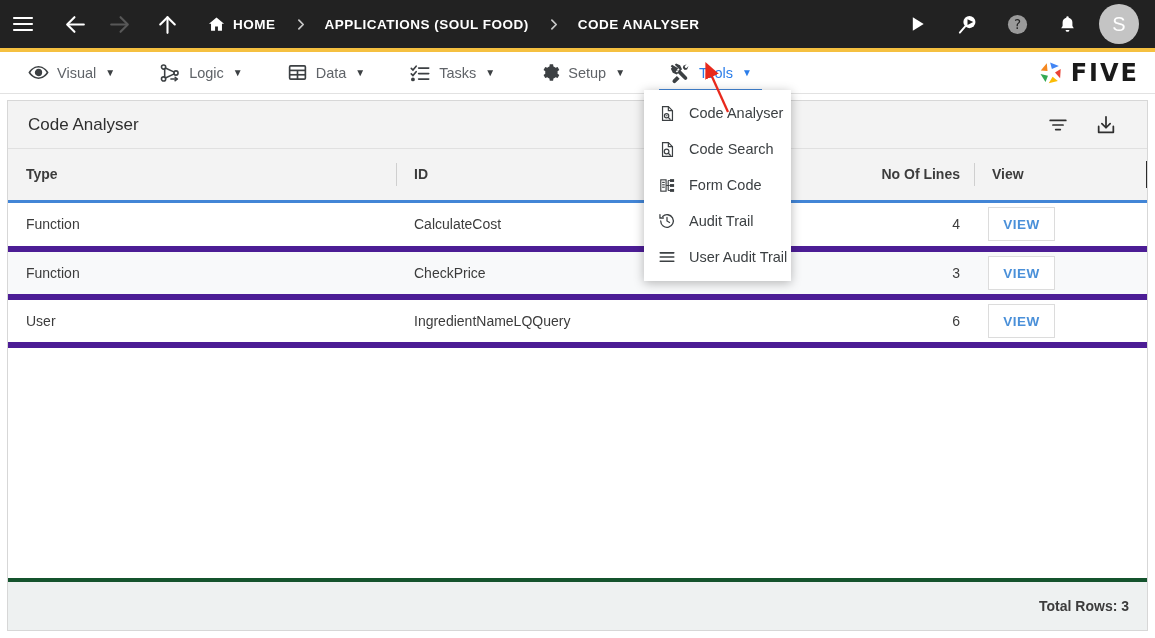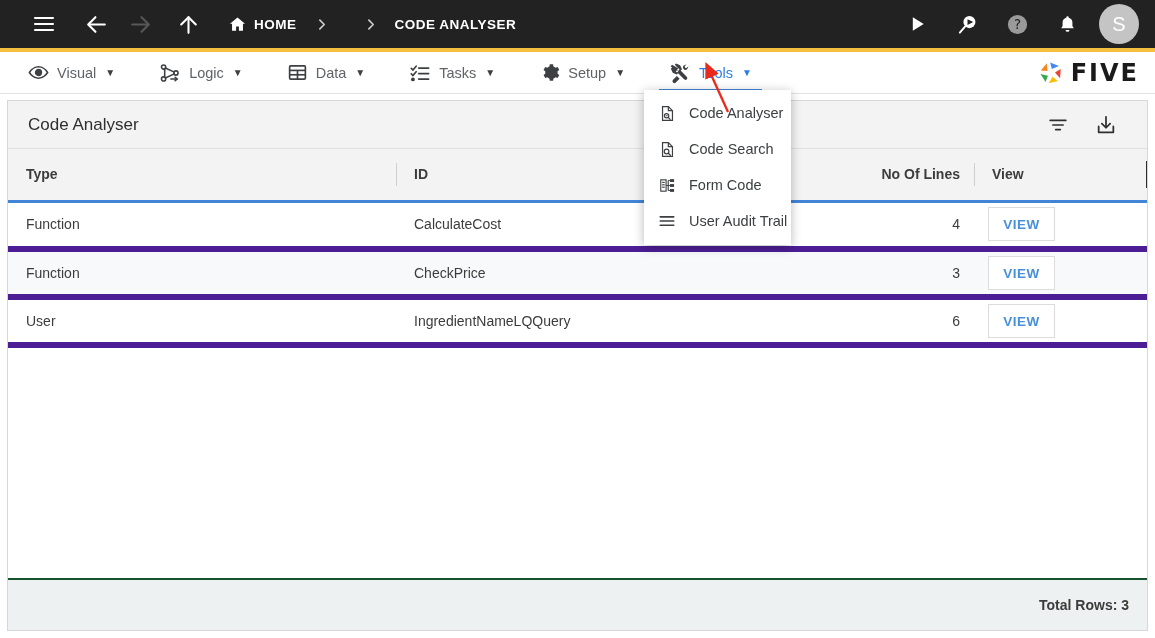--- a/index.html
+++ b/index.html
@@ -15,21 +15,21 @@
     background: #ffffff;
     display: flex; flex-direction: column;
   }
 
   
   .topbar {
     height: 48px;
     background: #222222;
     display: flex; align-items: center;
     flex: 0 0 48px;
-    padding-left: 26px;
+    padding-left: 5px;
     position: relative;
   }
   .topbar-accent {
     height: 4px; background: #F5C040; flex: 0 0 4px;
   }
   .tb-icon {
     width: 36px; height: 36px;
     display: flex; align-items: center; justify-content: center;
     color: #ffffff; flex: 0 0 auto;
   }
@@ -212,21 +212,21 @@
     color: #4a90d9;
     font-size: 13.5px; font-weight: bold; letter-spacing: .5px;
     cursor: pointer;
     font-family: "Liberation Sans", sans-serif;
   }
   .table-body-fill { flex: 1 1 auto; background: #ffffff; }
 
   .panel-footer {
     flex: 0 0 52px; height: 52px;
     background: #eef1f1;
-    border-top: 2px solid #14532d;
+    border-top: 4px solid #14532d;
     display: flex; align-items: center; justify-content: flex-end;
     padding-right: 18px;
   }
   .footer-text {
     font-size: 14px; font-weight: bold; color: #3c3c3c;
   }
 
   
   .red-arrow {
     position: absolute; left: 686px; top: 60px;
@@ -278,20 +278,21 @@
       </span>
       <span class="crumb home-label">HOME</span>
     </div>
 
     <span class="crumb-sep">
       <svg width="13" height="13" viewBox="0 0 24 24" fill="none" stroke="currentColor" stroke-width="3.2" stroke-linecap="round" stroke-linejoin="round">
           <polyline points="9,4 17,12 9,20"></polyline>
         </svg>
     </span>
 
+    <span class="crumb">APPLICATIONS (SOUL FOOD)</span>
 
     <span class="crumb-sep">
       <svg width="13" height="13" viewBox="0 0 24 24" fill="none" stroke="currentColor" stroke-width="3.2" stroke-linecap="round" stroke-linejoin="round">
           <polyline points="9,4 17,12 9,20"></polyline>
         </svg>
     </span>
 
     <span class="crumb">CODE ANALYSER</span>
 
     <div class="topbar-right">
@@ -466,20 +467,30 @@
             <line x1="4.4" y1="14.4" x2="8.1" y2="14.4"></line>
           <rect x="15.5" y="3" width="5.8" height="4" fill="currentColor" stroke="none"></rect>
           <rect x="15.5" y="10" width="5.8" height="4" fill="currentColor" stroke="none"></rect>
           <rect x="15.5" y="17" width="5.8" height="4" fill="currentColor" stroke="none"></rect>
           <path d="M10.2 12h2.8M13 5v14M13 5h2.3M13 12h2.3M13 19h2.3"></path>
         </svg>
       </span>
       <span class="dd-label">Form Code</span>
     </div>
 
+    <div class="dd-item">
+      <span class="dd-icon">
+        <svg width="18" height="18" viewBox="0 0 24 24" fill="none" stroke="currentColor" stroke-width="1.7" stroke-linecap="round">
+          <path d="M3.6 12a8.4 8.4 0 1 0 2.6-6.1"></path>
+          <polyline points="2.6,3.4 2.6,8 7.2,8"></polyline>
+          <polyline points="12,7.2 12,12 15.4,14"></polyline>
+        </svg>
+      </span>
+      <span class="dd-label">Audit Trail</span>
+    </div>
 
     <div class="dd-item">
       <span class="dd-icon">
         <svg width="18" height="18" viewBox="0 0 24 24" fill="none" stroke="currentColor" stroke-width="2.2" stroke-linecap="round">
           <line x1="3" y1="6.4" x2="21" y2="6.4"></line>
             <line x1="3" y1="12" x2="21" y2="12"></line>
             <line x1="3" y1="17.6" x2="21" y2="17.6"></line>
         </svg>
       </span>
       <span class="dd-label">User Audit Trail</span>

